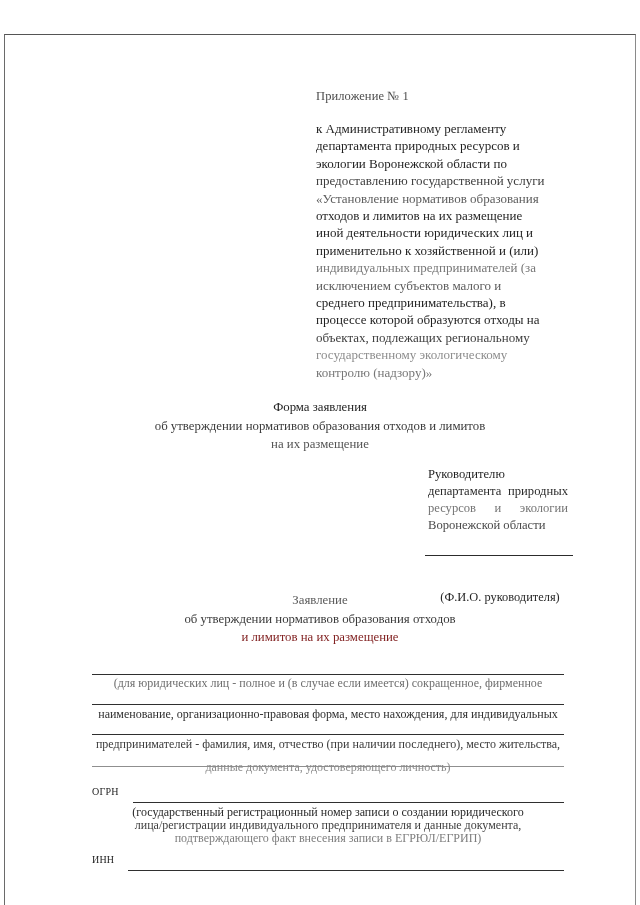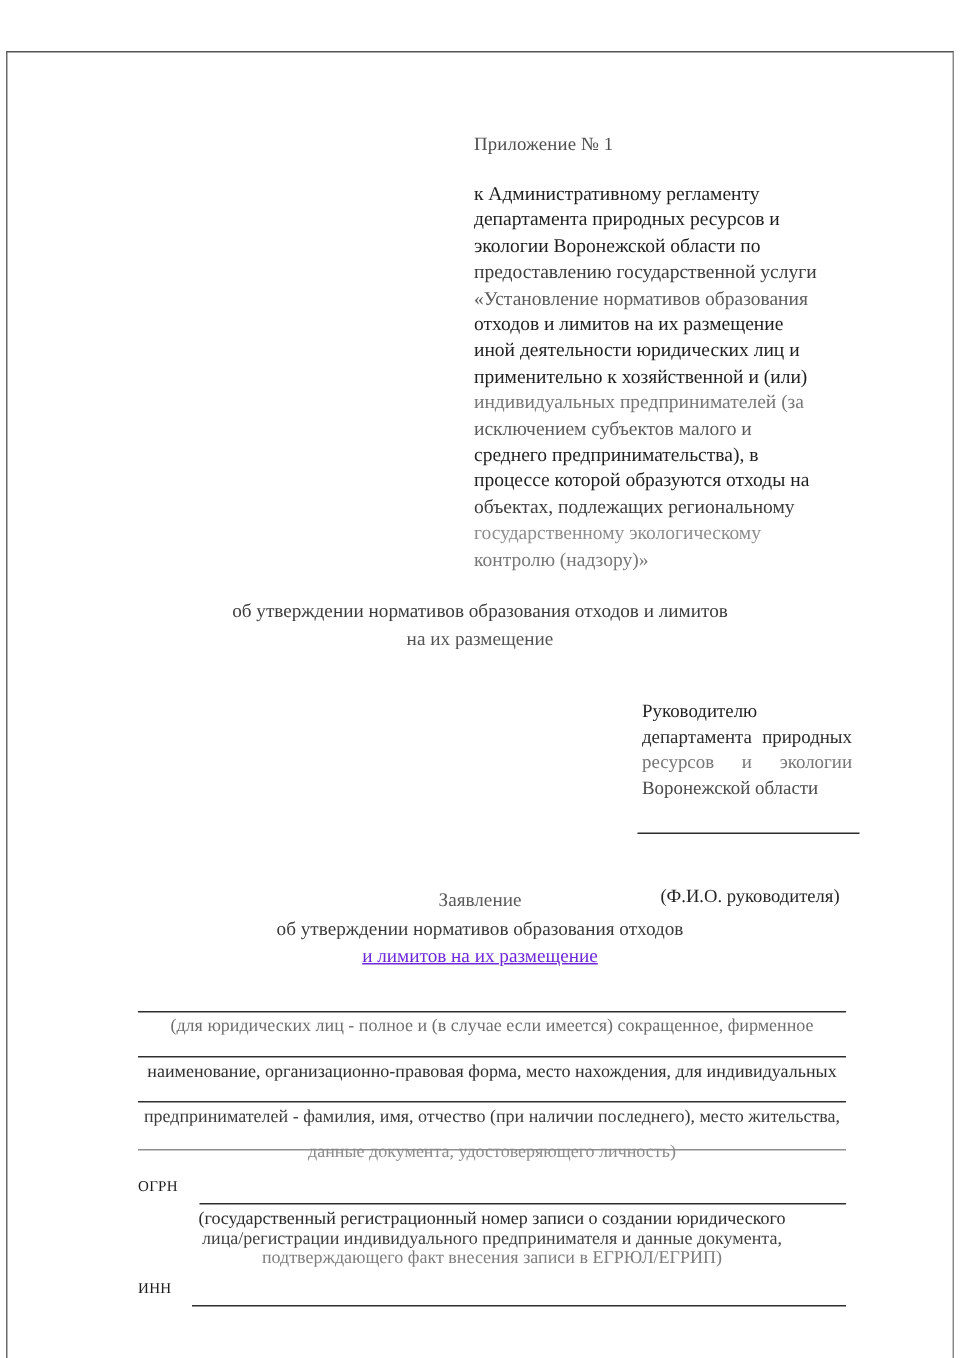--- a/index.html
+++ b/index.html
@@ -124,21 +124,21 @@
     left: 70px;
     top: 565px;
     width: 500px;
     text-align: center;
     font-size: 12.8px;
     line-height: 18.5px;
     color: #303030;
   }
   .zayav .z1 { color: #5a5a5a; }
   .zayav .z2 { color: #3a3a3a; }
-  .zayav .z3 { color: #6d28d9; text-decoration: underline; }
+  .zayav .z3 { color: #7f1d1d; }
 
   
   .rule {
     position: absolute;
     height: 0;
     border-top: 1px solid #2f2f2f;
   }
   .rule.faintest { border-top-color: #8f8f8f; }
 
   .caption {
@@ -187,20 +187,21 @@
         <div class="fade2">исключением субъектов малого и</div>
         <div>среднего предпринимательства), в</div>
         <div>процессе которой образуются отходы на</div>
         <div class="fade1">объектах, подлежащих региональному</div>
         <div class="fade4">государственному экологическому</div>
         <div class="fade3">контролю (надзору)»</div>
       </div>
     </div>
 
     <div class="form-heading">
+      <div class="l1">Форма заявления</div>
       <div class="l2">об утверждении нормативов образования отходов и лимитов</div>
       <div class="l3">на их размещение</div>
     </div>
 
     <div class="addressee">
       <div>Руководителю</div>
       <div class="just a2">департамента природных</div>
       <div class="just a3">ресурсов и экологии</div>
       <div class="a4">Воронежской области</div>
     </div>

